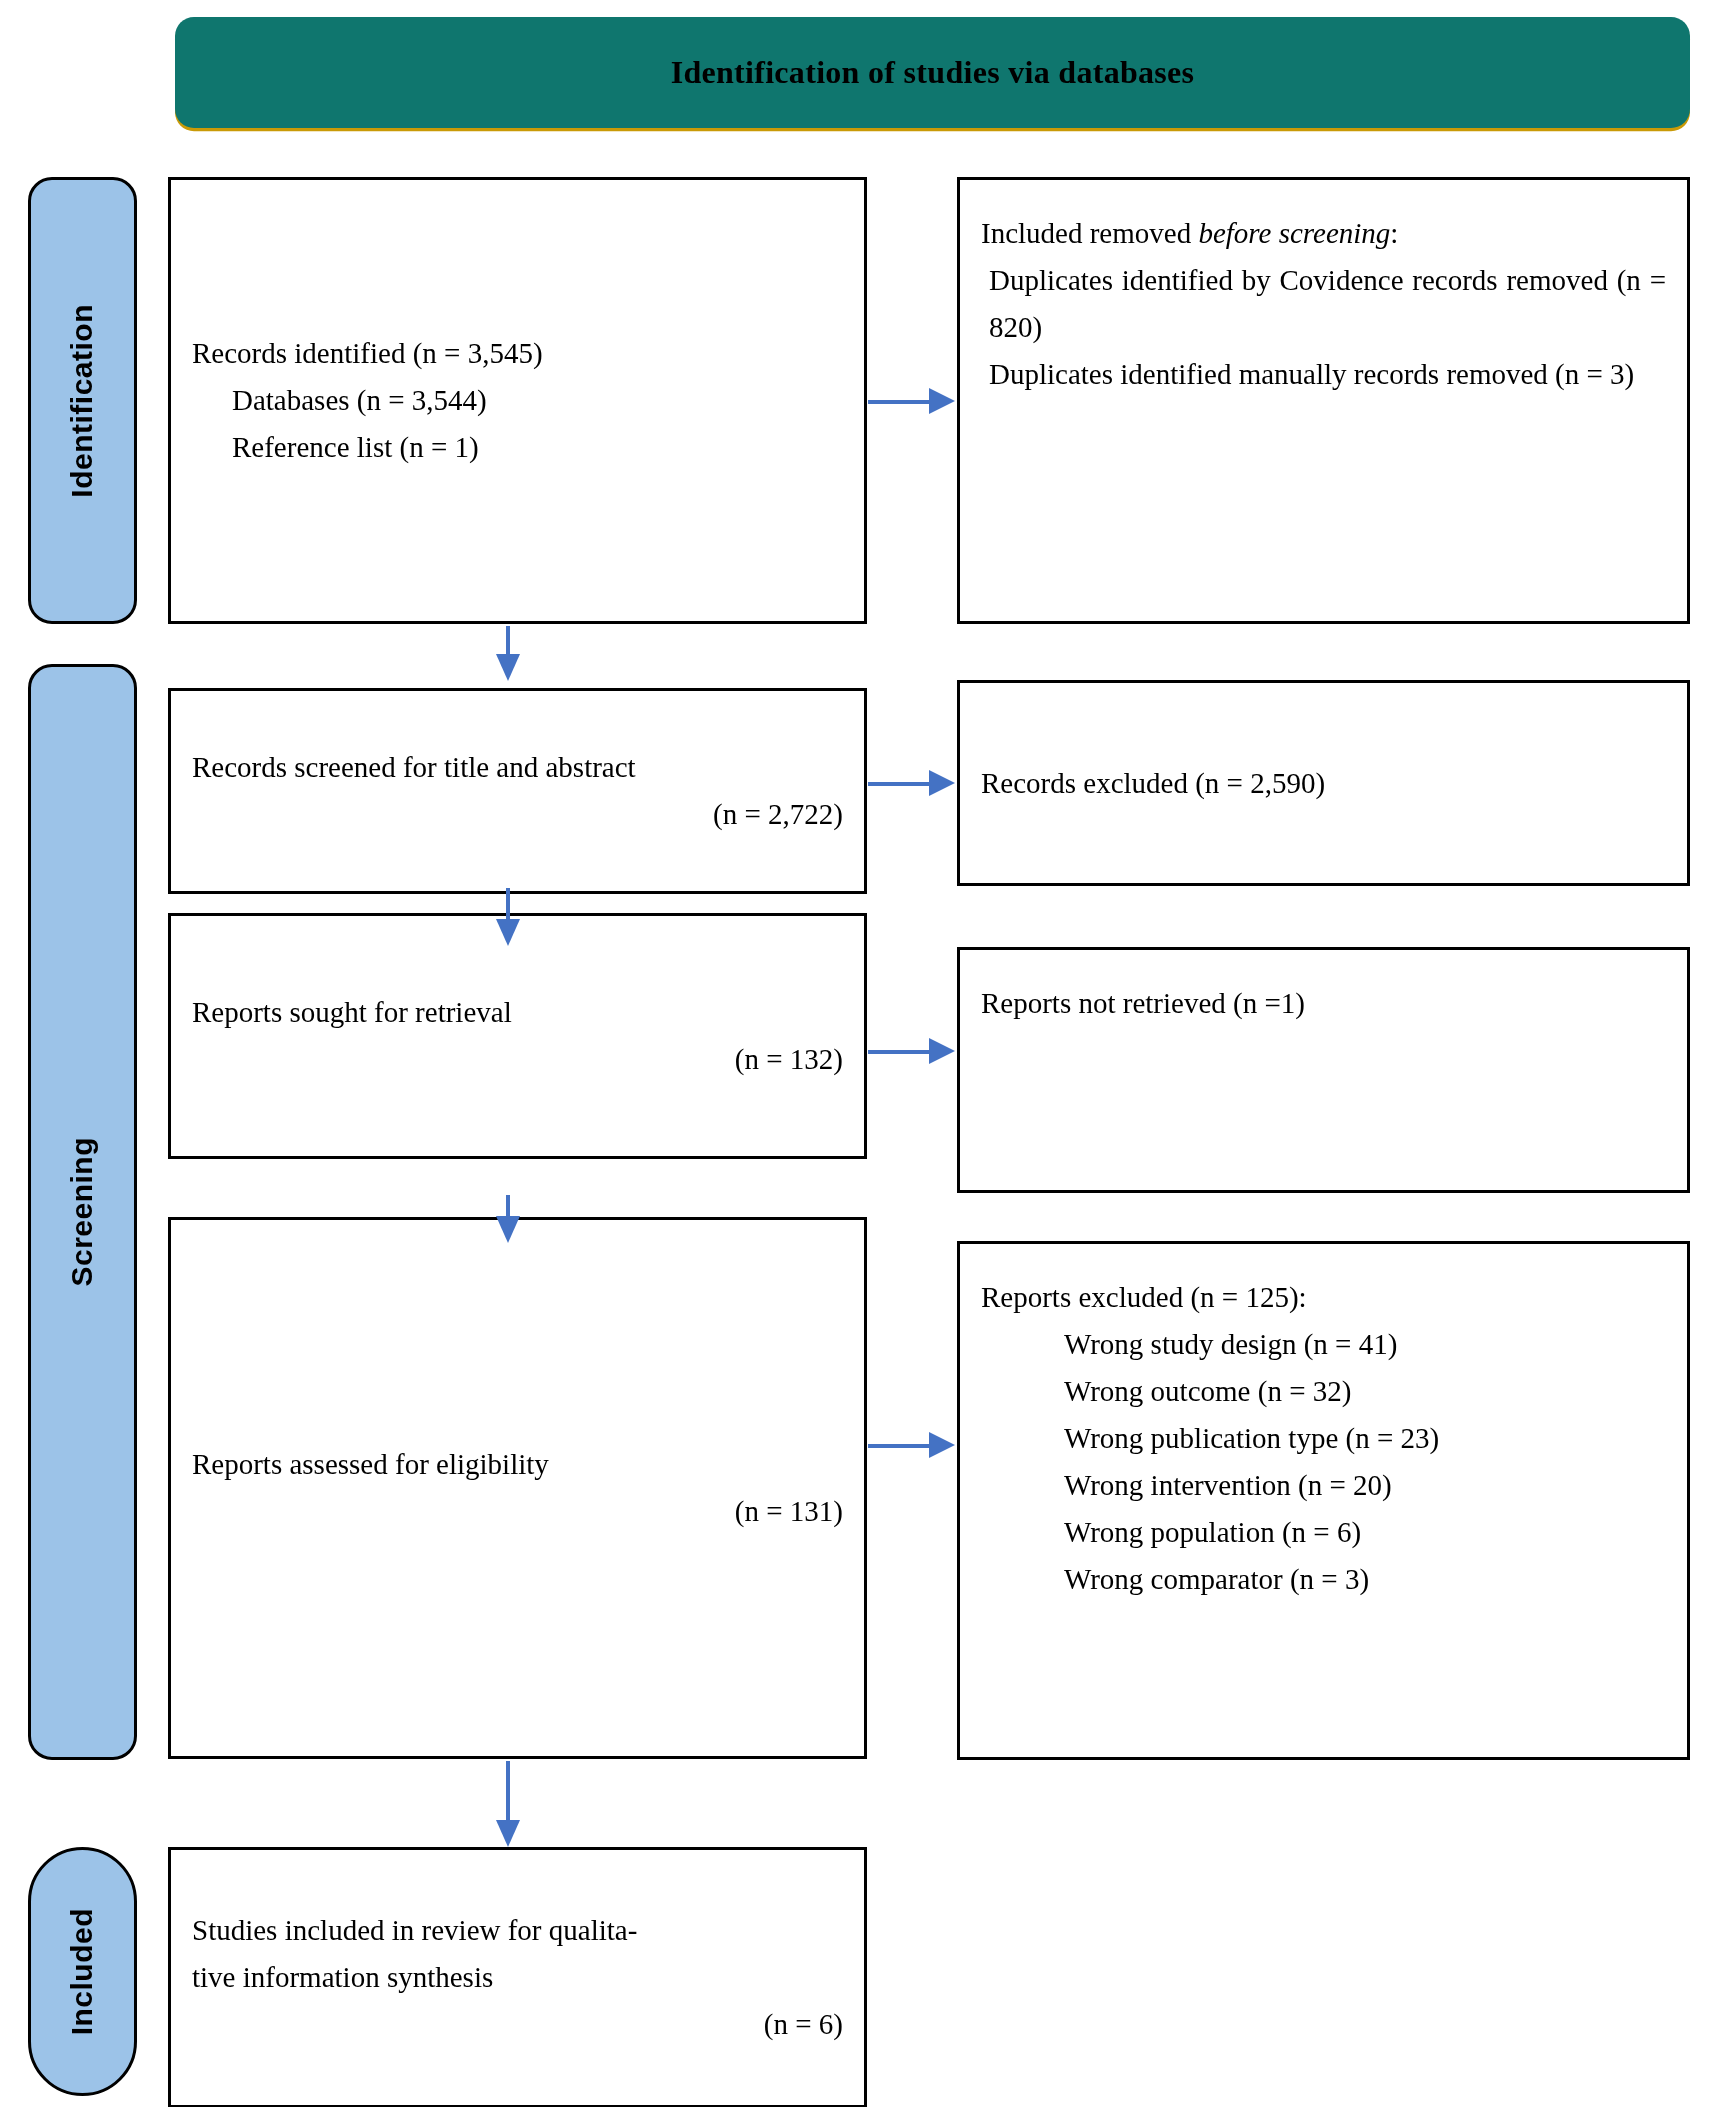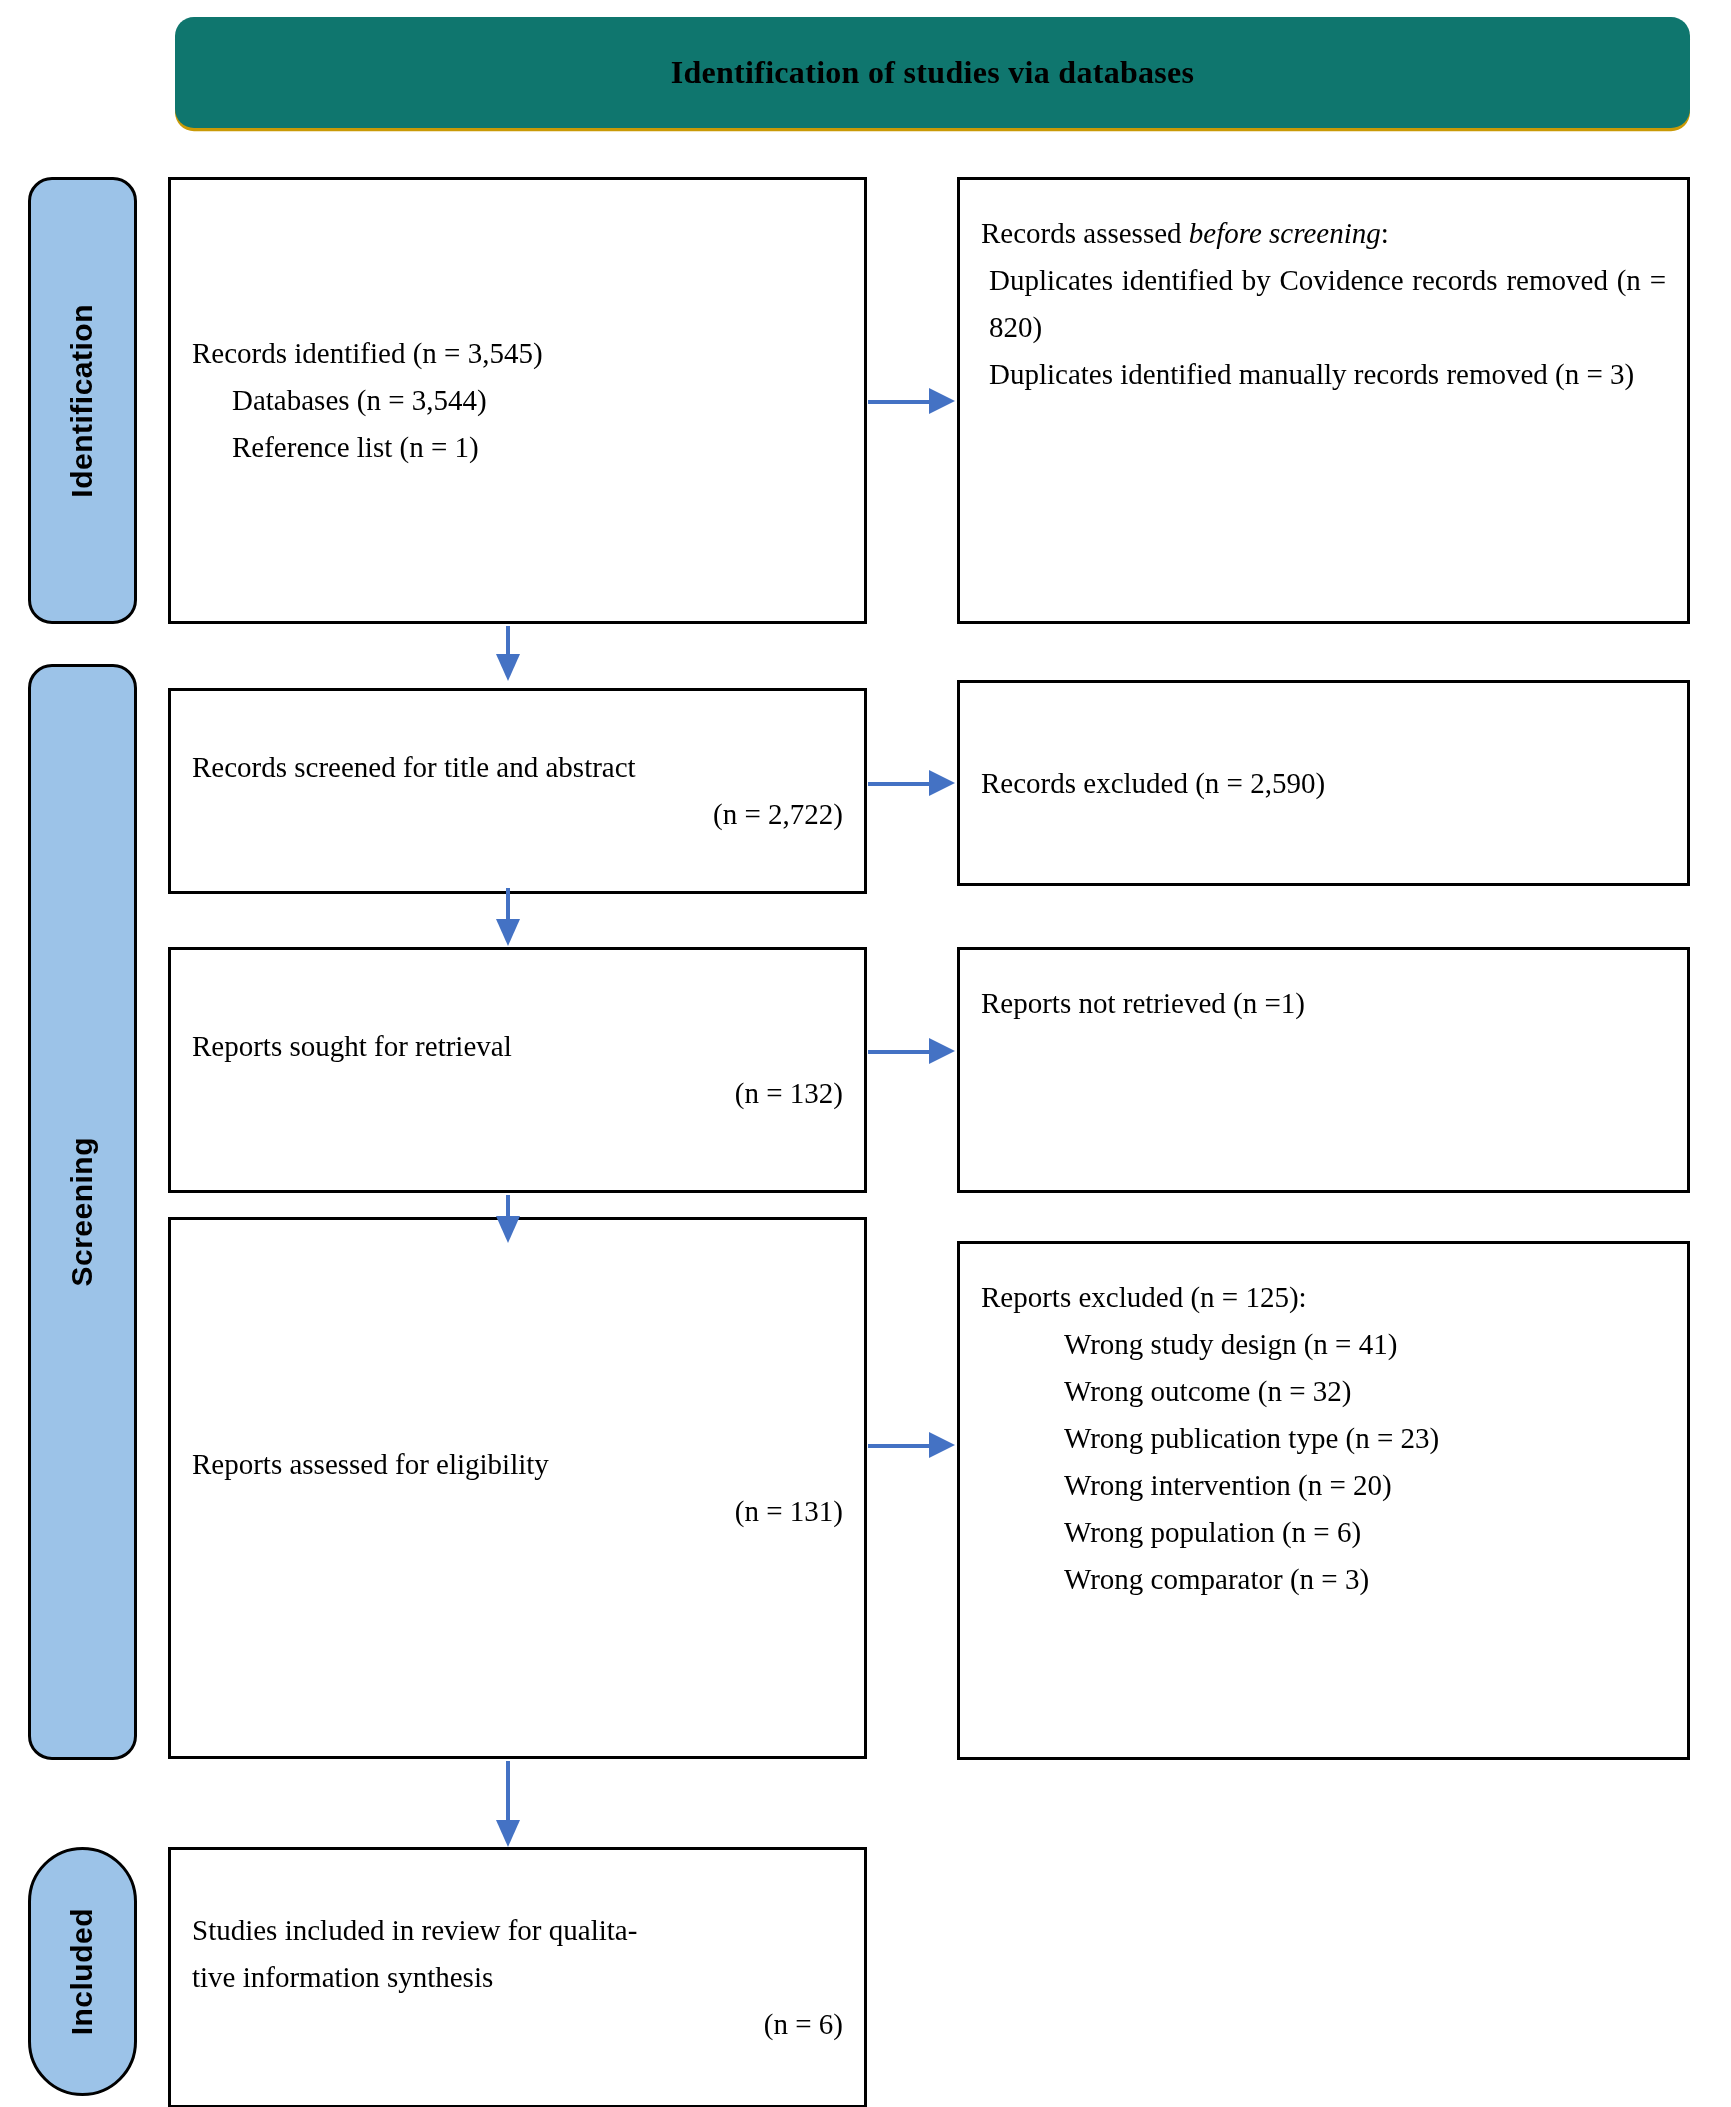--- a/index.html
+++ b/index.html
@@ -88,21 +88,21 @@
     text-align: justify;
     padding-left: 29px;
     padding-right: 21px;
     text-align-last: left;
   }
   .flow-box .ln em { font-style: italic; text-align: center; }
 
   
   #box-identified  { left: 168px; top: 177px;  width: 699px; height: 447px; }
   #box-screened    { left: 168px; top: 680px; width: 699px; height: 206px; margin-top: 8px; }
-  #box-sought      { left: 168px; top: 947px; width: 699px; height: 246px; }
+  #box-sought      { left: 168px; top: 913px; width: 699px; height: 246px; }
   #box-eligibility { left: 168px; top: 1217px; width: 699px; height: 542px; }
   #box-included    { left: 168px; top: 1847px; width: 699px; height: 261px; }
 
   
   #box-removed       { left: 957px; top: 177px;  width: 733px; height: 447px; }
   #box-excluded-rec  { left: 957px; top: 680px; width: 733px; height: 206px; }
   #box-not-retrieved { left: 957px; top: 947px; width: 733px; height: 246px; }
   #box-excluded-rep  { left: 957px; top: 1241px; width: 733px; height: 519px; }
 
   .flow-box.top-align { justify-content: flex-start; padding-top: 30px; }
@@ -170,21 +170,21 @@
     <span class="stage-label">Included</span>
   </div>
 
   <div class="flow-box" id="box-identified">
     <div class="ln">Records identified (n = 3,545)</div>
     <div class="ln indent1">Databases (n = 3,544)</div>
     <div class="ln indent1">Reference list (n = 1)</div>
   </div>
 
   <div class="flow-box top-align" id="box-removed">
-    <div class="ln"><span>Records assessed </span><em>before screening</em><span>:</span></div>
+    <div class="ln"><span>Included removed </span><em>before screening</em><span>:</span></div>
     <div class="ln just">Duplicates identified by Covidence records removed (n = 820)</div>
     <div class="ln just">Duplicates identified manually records removed (n = 3)</div>
   </div>
 
   <div class="flow-box" id="box-screened">
     <div class="ln">Records screened for title and abstract</div>
     <div class="ln center">(n = 2,722)</div>
   </div>
 
   <div class="flow-box" id="box-excluded-rec">

